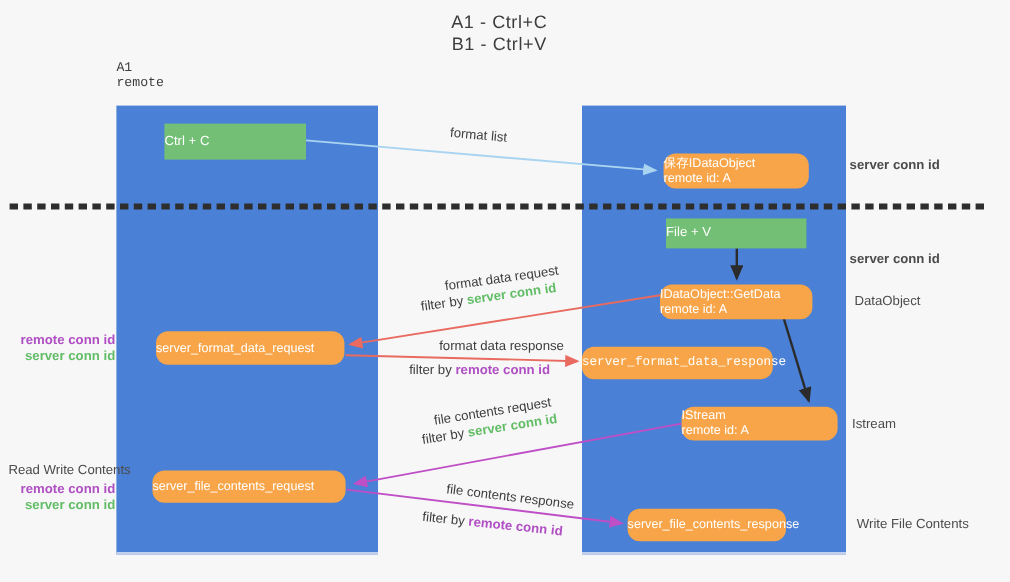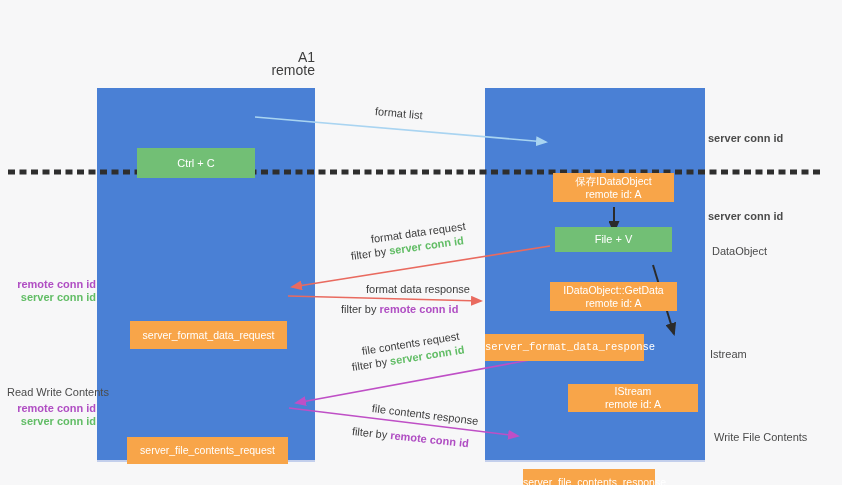--- a/index.html
+++ b/index.html
@@ -17,32 +17,33 @@
     font-size:15px;line-height:19px;color:var(--c-text-dark,#3d3d3d);
     letter-spacing:.5px;
   }
   .lane{
     background:var(--c-panel-blue,#4a80d5);
     border-bottom:2px solid #c3cfec;
   }
   .lane-left{left:97px;top:88px;width:218px;height:372px;}
   .lane-right{left:485px;top:88px;width:220px;height:372px;}
   .lane-header{
-    top:51px;text-align:right;font-size:14px;line-height:13px;
+    top:51px;text-align:left;font-size:11px;line-height:13px;
     color:var(--c-text-dark,#3d3d3d);
+    font-family:Liberation Mono, monospace;
   }
   .hdr-left{left:97px;width:218px;}
   .hdr-right{left:485px;width:220px;}
   .box{
-    color:#fff;text-align:center;font-size:10.5px;
+    color:#fff;text-align:left;font-size:10.5px;
     display:flex;flex-direction:column;justify-content:center;
-    line-height:13px;box-sizing:border-box;margin-top:45px;
+    line-height:13px;box-sizing:border-box;
   }
   .box-green{background:var(--c-box-green,#72bf75);}
-  .box-orange{background:var(--c-box-orange,#f8a549);}
+  .box-orange{background:var(--c-box-orange,#f8a549);border-radius:10px;}
   .lbl{
     font-size:11px;color:var(--c-text-dark,#3d3d3d);white-space:nowrap;
     line-height:13px;
   }
   .rot{transform-origin:left center;}
   .green-b{color:var(--c-text-green,#62bd66);font-weight:bold;}
   .purple-b{color:var(--c-text-purple,#b04ec3);font-weight:bold;}
   .side{font-size:11px;color:#4b4b4b;white-space:nowrap;}
   .pair{width:90px;text-align:right;font-size:11px;line-height:13px;font-weight:bold;white-space:nowrap;}
   svg.overlay{position:absolute;left:0;top:0;pointer-events:none;}
@@ -54,20 +55,24 @@
   .mk-red{fill:var(--c-arrow-red,#e96a5f);}
   .mk-purple{fill:var(--c-arrow-purple,#bf4fc6);}
   .mk-black{fill:var(--c-arrow-black,#2b2b2b);}
   .dotted{stroke:#2e2e2e;}
 </style>
 </head>
 <body>
 
 <div class="canvas">
 
+  <div class="abs title">
+    <div>A1 - Ctrl+C</div>
+    <div>B1 - Ctrl+V</div>
+  </div>
 
   <div class="abs lane-header hdr-left">
     <div>A1</div>
     <div>remote</div>
   </div>
 
   <div class="abs lane lane-left"></div>
   <div class="abs lane lane-right"></div>
 
   <svg class="overlay" width="842" height="485" viewBox="0 0 842 485">

